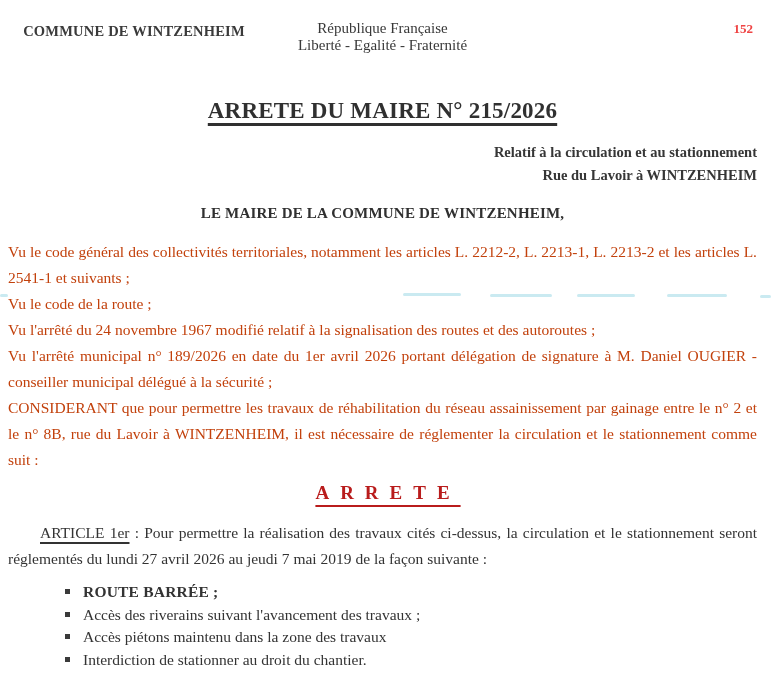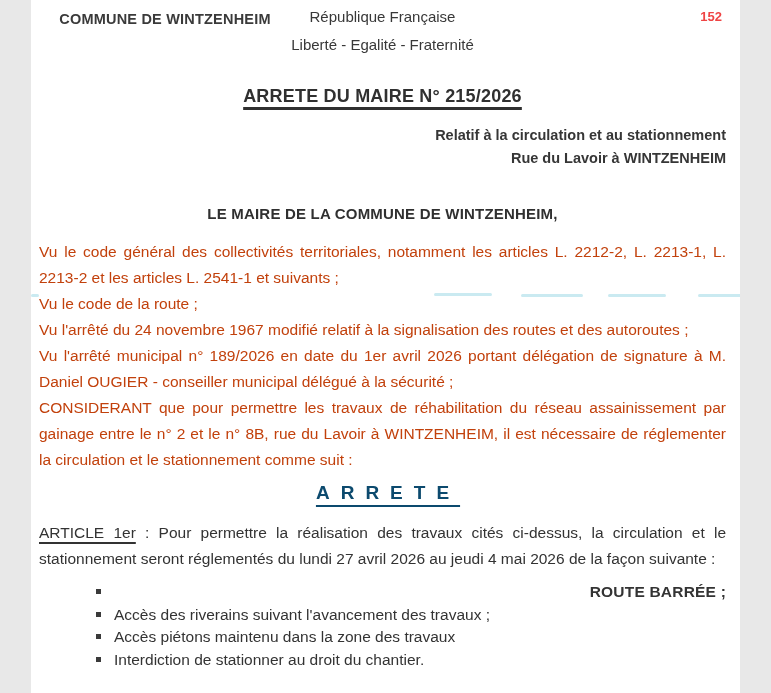--- a/index.html
+++ b/index.html
@@ -1,107 +1,108 @@
 <!DOCTYPE html>
 <html lang="fr"><head>
 <meta charset="utf-8">
 <style>
   html, body { margin: 0; padding: 0; background: #e8e8e8; }
   .page {
     position: relative;
-    width: 709px;
+    width: 771px;
     height: 693px;
     margin: 0 auto;
     background: #ffffff;
     box-sizing: border-box;
-    padding: 8px 14px 0 8px;
+    padding: 20px 14px 0 8px;
     overflow: hidden;
-    font-family: Liberation Sans, sans-serif;
+    font-family: Liberation Serif, serif;
     color: #303030;
     -webkit-font-smoothing: antialiased;
   }
 
   
   .header { position: relative; height: 76px; }
   .header-left {
     position: absolute; left: 10px; top: 0;
     width: 232px; text-align: center;
     font-weight: bold; font-size: 14.5px; line-height: 23px;
     color: #3a3a3a; letter-spacing: 0.2px;
   }
   .header-center {
     position: absolute; left: 0; right: 0; top: 0;
     text-align: center; font-size: 15px; color: #383838;
   }
-  .header-center .republic { margin-bottom: 11px; }
+  .header-center .republic { }
   .page-number {
     position: absolute; right: 4px; top: 1px;
     font-weight: bold; font-size: 13px; color: #ef4444; text-align: center;
   }
 
   
   .doc-title {
     margin-top: 2px;
     text-align: center;
-    font-size: 18px; font-weight: bold; color: #303030;
+    font-size: 23px; font-weight: bold; color: #303030;
     letter-spacing: 0.2px;
   }
   .doc-title .u {
     text-decoration: underline;
     text-decoration-thickness: 2.5px;
     text-underline-offset: 5px;
   }
   .subtitle {
     margin-top: 17px;
     text-align: right;
     font-size: 14.5px; font-weight: bold; color: #363636;
     line-height: 23px;
   }
   .salutation {
-    margin-top: 35px;
+    margin-top: 18px;
     text-align: center;
     font-size: 15px; font-weight: bold; color: #303030;
     letter-spacing: 0.2px;
   }
 
   
   .recitals { margin-top: 17px; }
   .recitals p {
     margin: 0;
     font-size: 15.5px;
     line-height: 26px;
     text-align: justify;
     color: #c2410c;
   }
 
   
   .decree {
     margin-top: 5px;
     text-align: center;
-    font-size: 19px; font-weight: bold; color: #0c4a6e;
+    font-size: 19px; font-weight: bold; color: #b91c1c;
     line-height: 30px;
   }
   .decree .u {
     letter-spacing: 11px;
     margin-left: 11px; 
     text-decoration: underline;
     text-decoration-thickness: 2px;
     text-underline-offset: 6px;
   }
 
   
   .article {
     margin: 12px 0 0 0;
     font-size: 15.5px; line-height: 26px;
     text-align: justify; color: #333333;
   }
   .article .label {
     text-decoration: underline;
     text-decoration-thickness: 1.5px;
     text-underline-offset: 4px;
+    margin-left: 32px;
   }
 
   
   ul.bullets {
     margin: 9px 0 0 0;
     padding: 0 0 0 75px;
     list-style: none;
   }
   ul.bullets li {
     position: relative;
@@ -109,21 +110,21 @@
     line-height: 22.5px;
     color: #333333;
   }
   ul.bullets li::before {
     content: "";
     position: absolute;
     left: -18px; top: 8px;
     width: 5px; height: 5px;
     background: #3a3a3a;
   }
-  ul.bullets li.bold { font-weight: bold; letter-spacing: 0.2px; text-align: right; }
+  ul.bullets li.bold { font-weight: bold; letter-spacing: 0.2px; }
 
   
   .artifact {
     position: absolute;
     height: 3px;
     border-radius: 2px;
     background: rgba(137, 209, 224, 0.45);
     filter: blur(0.7px);
     pointer-events: none;
   }
@@ -160,21 +161,21 @@
       <p>Vu le code de la route ;</p>
       <p>Vu l'arrêté du 24 novembre 1967 modifié relatif à la signalisation des routes et des autoroutes ;</p>
       <p>Vu l'arrêté municipal n° 189/2026 en date du 1er avril 2026 portant délégation de signature à M. Daniel OUGIER - conseiller municipal délégué à la sécurité ;</p>
       <p>CONSIDERANT que pour permettre les travaux de réhabilitation du réseau assainissement par gainage entre le n° 2 et le n° 8B, rue du Lavoir à WINTZENHEIM, il est nécessaire de réglementer la circulation et le stationnement comme suit :</p>
     </div>
 
   <div class="decree">
     <span class="u">ARRETE</span>
   </div>
 
-  <p class="article"><span class="label">ARTICLE 1er</span><span> : Pour permettre la réalisation des travaux cités ci-dessus, la circulation et le stationnement seront réglementés du lundi 27 avril 2026 au jeudi 4 mai 2026 de la façon suivante :</span></p>
+  <p class="article"><span class="label">ARTICLE 1er</span><span> : Pour permettre la réalisation des travaux cités ci-dessus, la circulation et le stationnement seront réglementés du lundi 27 avril 2026 au jeudi 7 mai 2019 de la façon suivante :</span></p>
 
   <ul class="bullets">
       <li class="bold">ROUTE BARRÉE ;</li>
       <li>Accès des riverains suivant l'avancement des travaux ;</li>
       <li>Accès piétons maintenu dans la zone des travaux</li>
       <li>Interdiction de stationner au droit du chantier.</li>
     </ul>
 
   <div class="artifact" style="left:0px;   top:294px; width:8px;"></div>
   <div class="artifact" style="left:403px; top:293px; width:58px;"></div>

